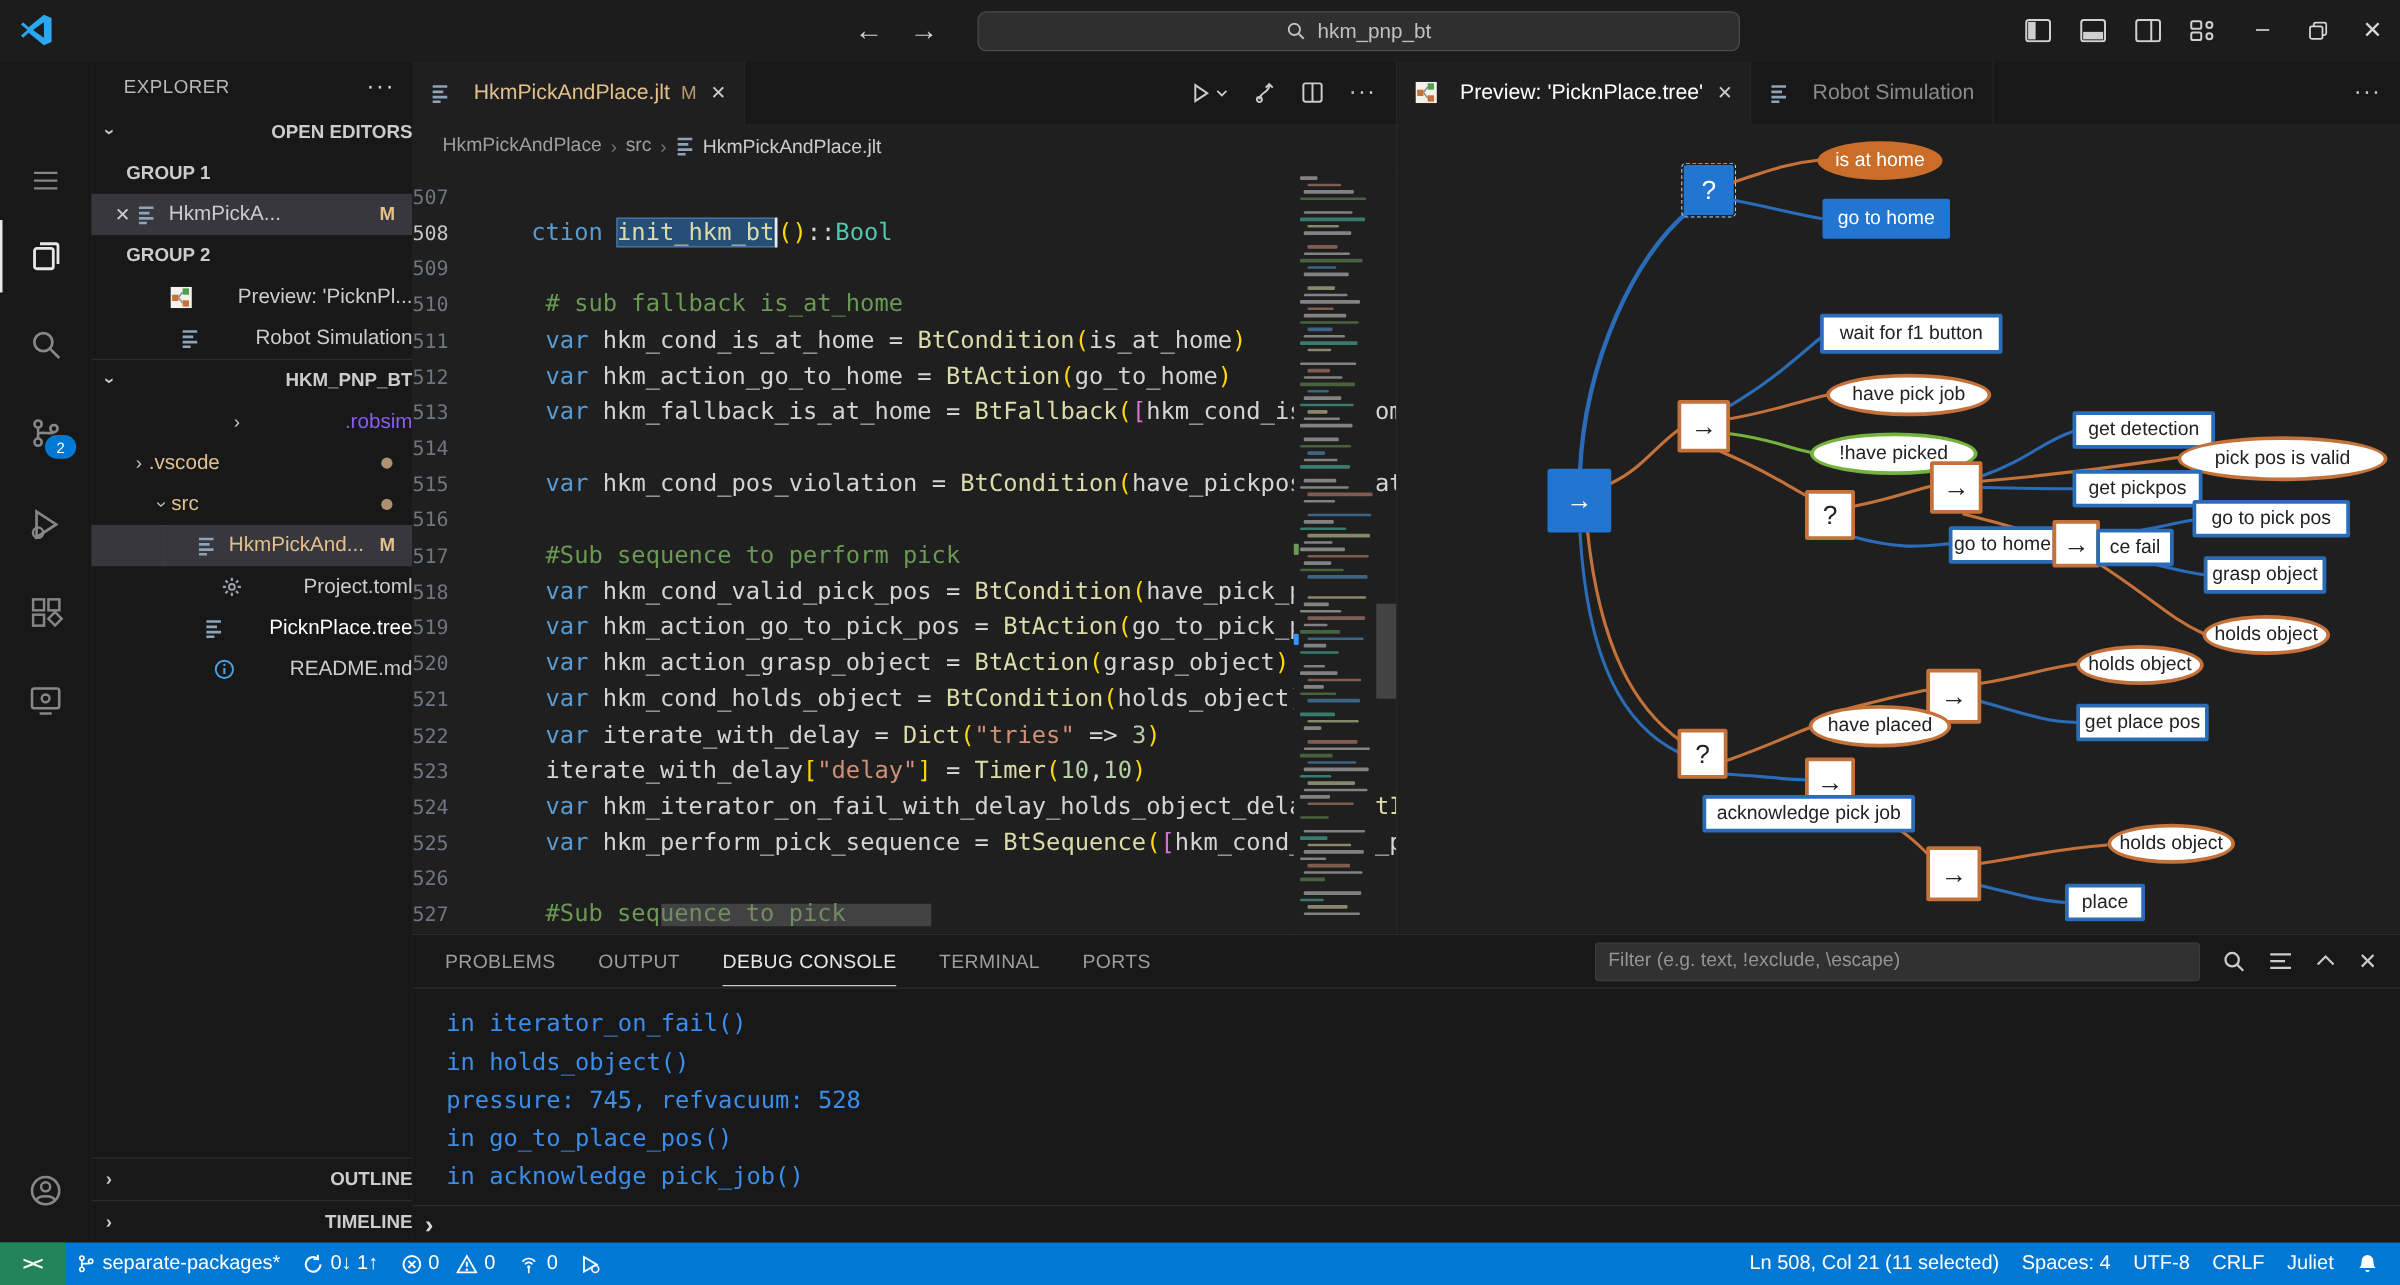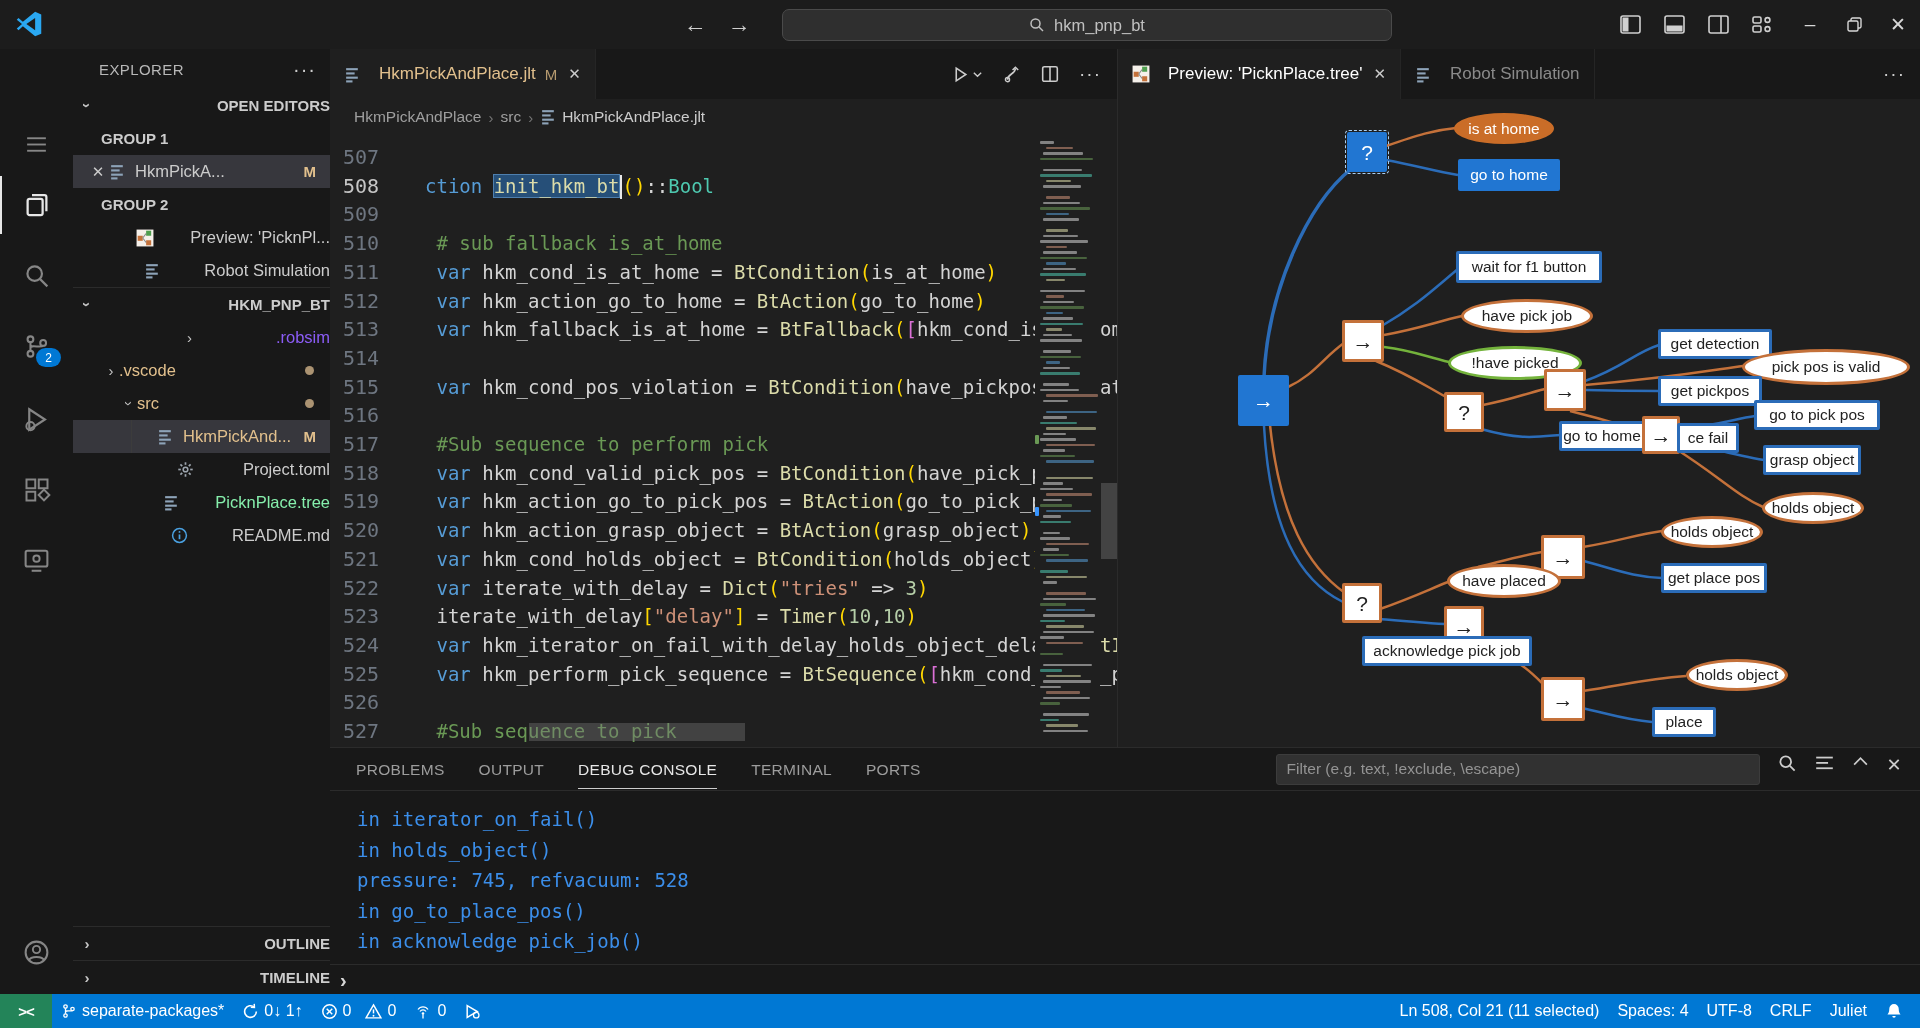--- a/index.html
+++ b/index.html
@@ -43,21 +43,21 @@
   .tab{display:flex;align-items:center;gap:9px;padding:0 14px;font-size:17px;border-right:1px solid #252525;}
   .tab.active{background:#1f1f1f;}
   .tab .tx{color:#cccccc;font-size:15px;margin-left:2px;}
   .tab-m{color:#b69a6f;font-size:15px;}
   .ed-actions{margin-left:auto;display:flex;align-items:center;gap:20px;padding-right:16px;color:#cccccc;}
   #breadcrumbs{height:36px;display:flex;align-items:center;gap:7px;padding-left:24px;font-size:15.5px;color:#9f9f9f;background:#1f1f1f;}
   .bc-sep{color:#767676;font-size:15px;}
   #codearea{position:relative;height:612px;overflow:hidden;background:#1f1f1f;}
   .cl{position:absolute;left:0;height:29px;line-height:29px;white-space:pre;
       font-family:"DejaVu Sans Mono","Liberation Mono",monospace;font-size:19px;}
-  .cl .ln{display:inline-block;width:62px;text-align:center;color:#6e7681;font-size:20px;}
+  .cl .ln{display:inline-block;width:62px;text-align:left;color:#6e7681;font-size:16px;}
   .cl .ct{margin-left:33px;}
   .cl.cur .ln{color:#c6c6c6;}
   .tok-kw{color:#569cd6;} .tok-id{color:#d4d4d4;} .tok-op{color:#d4d4d4;} .tok-cm{color:#6a9955;}
   .tok-fn{color:#dcdcaa;} .tok-str{color:#ce9178;} .tok-num{color:#b5cea8;} .tok-ty{color:#4ec9b0;}
   .tok-pg{color:#ffd700;} .tok-pv{color:#da70d6;}
   .tok-selw{color:#dcdcaa;background:#264f78;box-shadow:0 0 0 1px #4e7fae;}
   .cursorbar{display:inline-block;width:2px;height:24px;background:#e8e8e8;vertical-align:middle;margin-left:1px;}
   #minimap{position:absolute;top:0;right:17px;width:65px;height:612px;background:#1f1f1f;}
   .mm-bar{position:absolute;height:2.5px;border-radius:1px;opacity:.55;}
   #vslider{position:absolute;top:348px;right:0;width:16px;height:76px;background:rgba(110,110,110,.45);}
@@ -68,21 +68,21 @@
   .node{position:absolute;display:flex;align-items:center;justify-content:center;text-align:center;
         font-size:15.5px;color:#1b1b1b;box-sizing:border-box;line-height:1;}
   .node.square{font-size:21px;}
   .node.ellipse{border-radius:50%;}
   .node.rect{border-radius:2px;}
   
   #panel{position:absolute;top:698px;left:0;width:1590px;height:247px;background:#181818;border-top:1px solid #2b2b2b;}
   #paneltabs{height:42px;display:flex;align-items:center;padding-left:26px;font-size:15.5px;letter-spacing:.3px;color:#9d9d9d;}
   .ptab{margin-right:34px;padding:11px 0 9px 0;}
   .ptab.active{color:#e7e7e7;border-bottom:1.5px solid #cccccc;}
-  #panel-right{margin-left:auto;display:flex;align-items:flex-start;gap:18px;padding-right:18px;color:#cccccc;}
+  #panel-right{margin-left:auto;display:flex;align-items:center;gap:18px;padding-right:18px;color:#cccccc;}
   #filter-input{width:462px;height:29px;background:#313131;border:1px solid #3c3c3c;border-radius:3px;color:#cccccc;
      font-size:15.5px;padding:0 10px;font-family:"Liberation Sans",sans-serif;outline:none;}
   #filter-input::placeholder{color:#949494;}
   #console{position:absolute;top:42px;left:0;right:0;bottom:30px;border-top:1px solid #2b2b2b;padding:13px 0 0 27px;
      font-family:"DejaVu Sans Mono","Liberation Mono",monospace;font-size:19px;line-height:30.5px;color:#3b8eea;overflow:hidden;}
   #promptrow{position:absolute;bottom:0;left:0;right:0;height:30px;border-top:1px solid #2b2b2b;display:flex;align-items:center;
      padding-left:10px;color:#d7d7d7;font-size:20px;font-weight:bold;}
   
   #statusbar{position:absolute;top:994px;left:0;width:1920px;height:34px;background:#0078d4;display:flex;align-items:center;color:#ffffff;}
   #remote{width:52px;height:34px;background:#238459;display:flex;align-items:center;justify-content:center;
@@ -339,21 +339,21 @@
           <span class="fico">
             <svg width="17" height="17" viewBox="0 0 16 16">
               <g stroke="#8da3b8" stroke-width="2">
                 <line x1="2" y1="3" x2="13" y2="3"></line>
                 <line x1="2" y1="7" x2="10" y2="7"></line>
                 <line x1="2" y1="11" x2="13" y2="11"></line>
                 <line x1="2" y1="14.5" x2="8" y2="14.5"></line>
               </g>
             </svg>
           </span>
-          <span class="sb-label" style="color:#86efac">PicknPlace.tree</span>
+          <span class="sb-label" style="color:#ffffff">PicknPlace.tree</span>
         </div>
         <div class="sb-row ">
           <span style="width:64px;flex:none"></span>
           <span class="fico">
             <svg width="17" height="17" viewBox="0 0 16 16">
               <circle cx="8" cy="8" r="6.5" fill="none" stroke="#4aa0e0" stroke-width="1.4"></circle>
               <line x1="8" y1="7" x2="8" y2="11.5" stroke="#4aa0e0" stroke-width="1.6"></line>
               <circle cx="8" cy="4.6" r="0.9" fill="#4aa0e0"></circle>
             </svg>
           </span>

